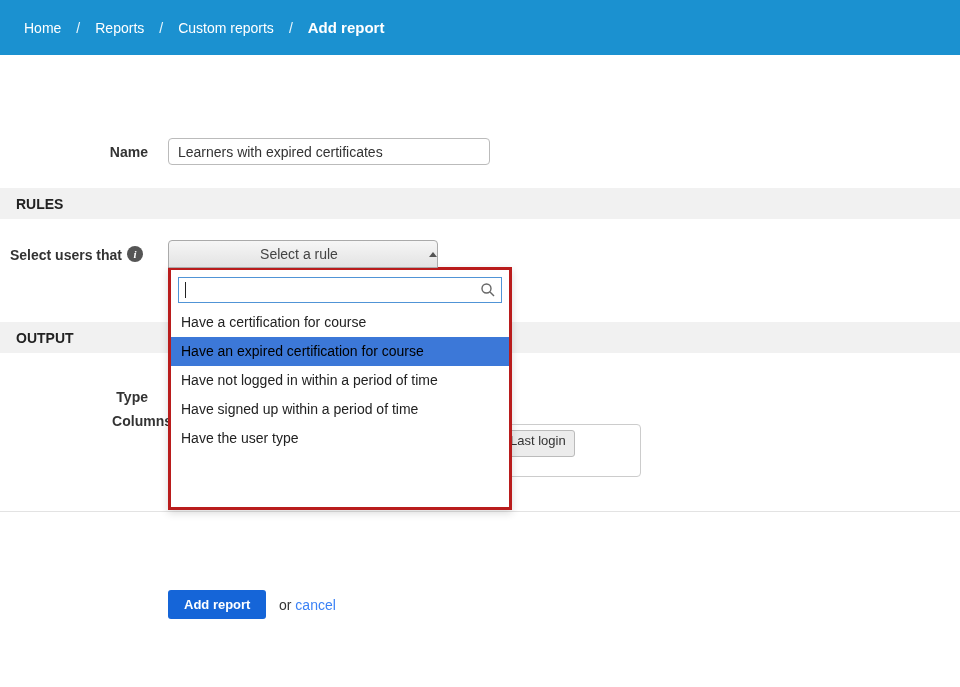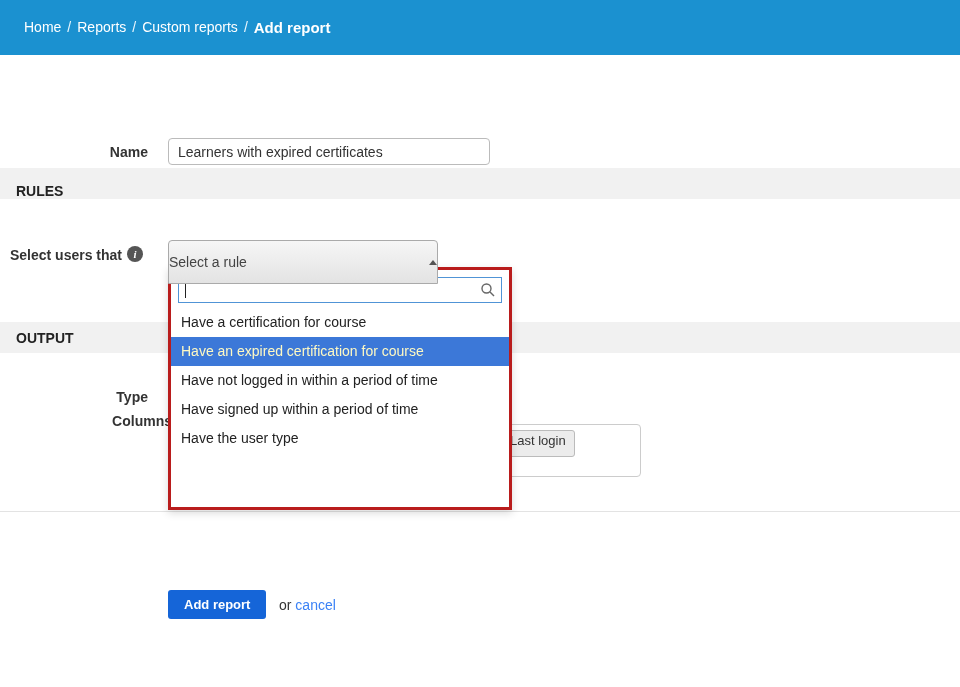--- a/index.html
+++ b/index.html
@@ -17,21 +17,21 @@
   
   .topbar {
     position: absolute;
     left: 0; top: 0;
     width: 960px; height: 55px;
     background: #1b91d0;
     display: flex;
     align-items: center;
     padding-left: 24px;
   }
-  .breadcrumb { display: flex; align-items: flex-start; gap: 6px; color: #fff; }
+  .breadcrumb { display: flex; align-items: center; gap: 15px; color: #fff; }
   .breadcrumb a {
     color: #fff; text-decoration: none;
     font-size: 14px; cursor: pointer;
   }
   .breadcrumb .sep { font-size: 14px; color: #eaf6fd; }
   .breadcrumb .current { font-size: 15px; font-weight: bold; color: #fff; }
 
   
   .row-label {
     position: absolute;
@@ -79,28 +79,29 @@
     font-weight: bold;
     font-family: "Liberation Serif", serif;
     display: flex; align-items: center; justify-content: center;
     font-style: italic;
   }
 
   
   .dd-trigger {
     position: absolute;
     left: 168px; top: 240px;
-    width: 270px; height: 44px;
+    width: 270px; height: 28px;
     border: 1px solid #aaa;
     border-radius: 4px 4px 0 0;
     background: linear-gradient(#f6f6f6, #e3e3e3);
     display: flex; align-items: center;
     padding: 0 0;
     cursor: pointer;
     z-index: 11;
+    text-align: center;
   }
   .dd-trigger .dd-text { flex: 1; font-size: 14px; color: #444; }
   .dd-arrow-up {
     width: 0; height: 0;
     border-left: 4px solid transparent;
     border-right: 4px solid transparent;
     border-bottom: 5px solid #555;
   }
 
   .dd-panel {
@@ -148,21 +149,21 @@
     height: 29px;
     line-height: 29px;
     padding: 0 10px;
     font-size: 14px;
     color: #222;
     cursor: pointer;
     white-space: nowrap;
   }
   .dd-option.highlighted {
     background: #3c78d8;
-    color: #fef9c3;
+    color: #000000;
   }
 
   
   .columns-box {
     position: absolute;
     left: 168px; top: 424px;
     width: 473px; height: 53px;
     border: 1px solid #ccc;
     border-radius: 4px;
     background: #fff;
@@ -229,21 +230,21 @@
       <span class="sep">/</span>
       <a>Custom reports</a>
       <span class="sep">/</span>
       <span class="current">Add report</span>
     </nav>
   </header>
 
   <label class="row-label" style="top:144px;">Name</label>
   <input class="text-input" type="text" value="Learners with expired certificates" style="">
 
-  <div class="section-bar" style="top:168px;align-items:flex-end;">
+  <div class="section-bar" style="top:188px;">
     <span>RULES</span>
   </div>
 
   <label class="row-label" style="top:247px; width:122px;">Select users that</label>
   <span class="info-icon">i</span>
 
   <div class="dd-trigger">
     <span class="dd-text">Select a rule</span>
     <span class="dd-arrow-up"></span>
   </div>

